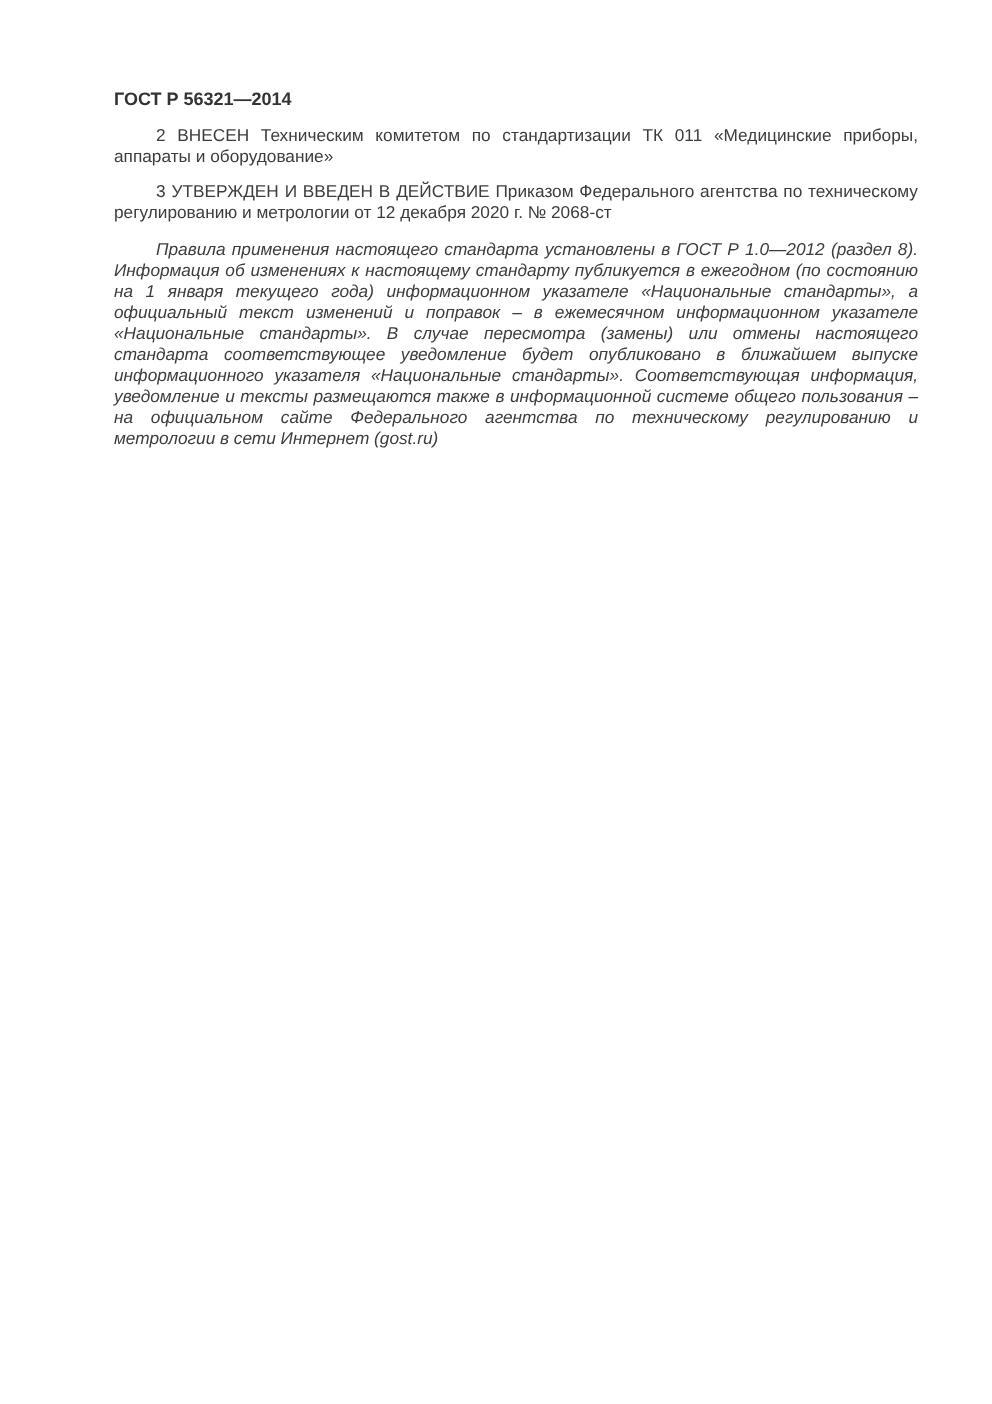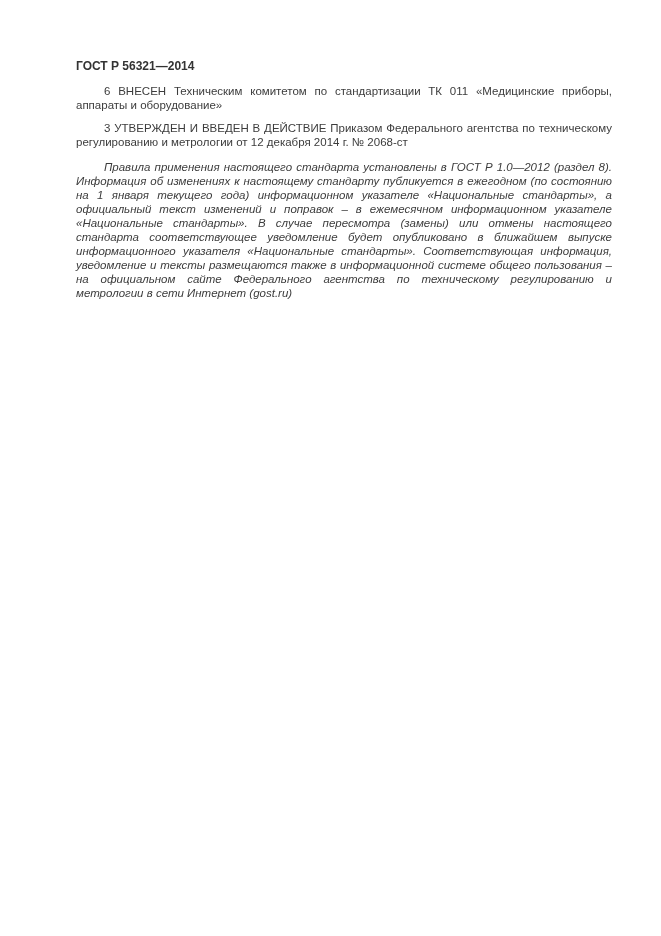--- a/index.html
+++ b/index.html
@@ -71,23 +71,23 @@
 </style>
 </head>
 <body>
 
 <div class="page">
 
   <div class="doc-code">ГОСТ Р 56321—2014</div>
 
 
 
-  <p class="para">6 ВНЕСЕН Техническим комитетом по стандартизации ТК 011 «Медицинские приборы, аппараты и оборудование»</p>
+  <p class="para">2 ВНЕСЕН Техническим комитетом по стандартизации ТК 011 «Медицинские приборы, аппараты и оборудование»</p>
 
-  <p class="para tight">3 УТВЕРЖДЕН И ВВЕДЕН В ДЕЙСТВИЕ Приказом Федерального агентства по техническому регулированию и метрологии от 12 декабря 2014 г. № 2068-ст</p>
+  <p class="para tight">3 УТВЕРЖДЕН И ВВЕДЕН В ДЕЙСТВИЕ Приказом Федерального агентства по техническому регулированию и метрологии от 12 декабря 2020 г. № 2068-ст</p>
 
 
   <p class="para italic">Правила применения настоящего стандарта установлены в ГОСТ Р 1.0—2012 (раздел 8). Информация об изменениях к настоящему стандарту публикуется в ежегодном (по состоянию на 1 января текущего года) информационном указателе «Национальные стандарты», а официальный текст изменений и поправок – в ежемесячном информационном указателе «Национальные стандарты». В случае пересмотра (замены) или отмены настоящего стандарта соответствующее уведомление будет опубликовано в ближайшем выпуске информационного указателя «Национальные стандарты». Соответствующая информация, уведомление и тексты размещаются также в информационной системе общего пользования – на официальном сайте Федерального агентства по техническому регулированию и метрологии в сети Интернет (gost.ru)</p>
 
   <div class="footer-block">
     <div class="copyright">© Стандартинформ, 2015</div>
 
   </div>
 
   <div class="page-number">II</div>

